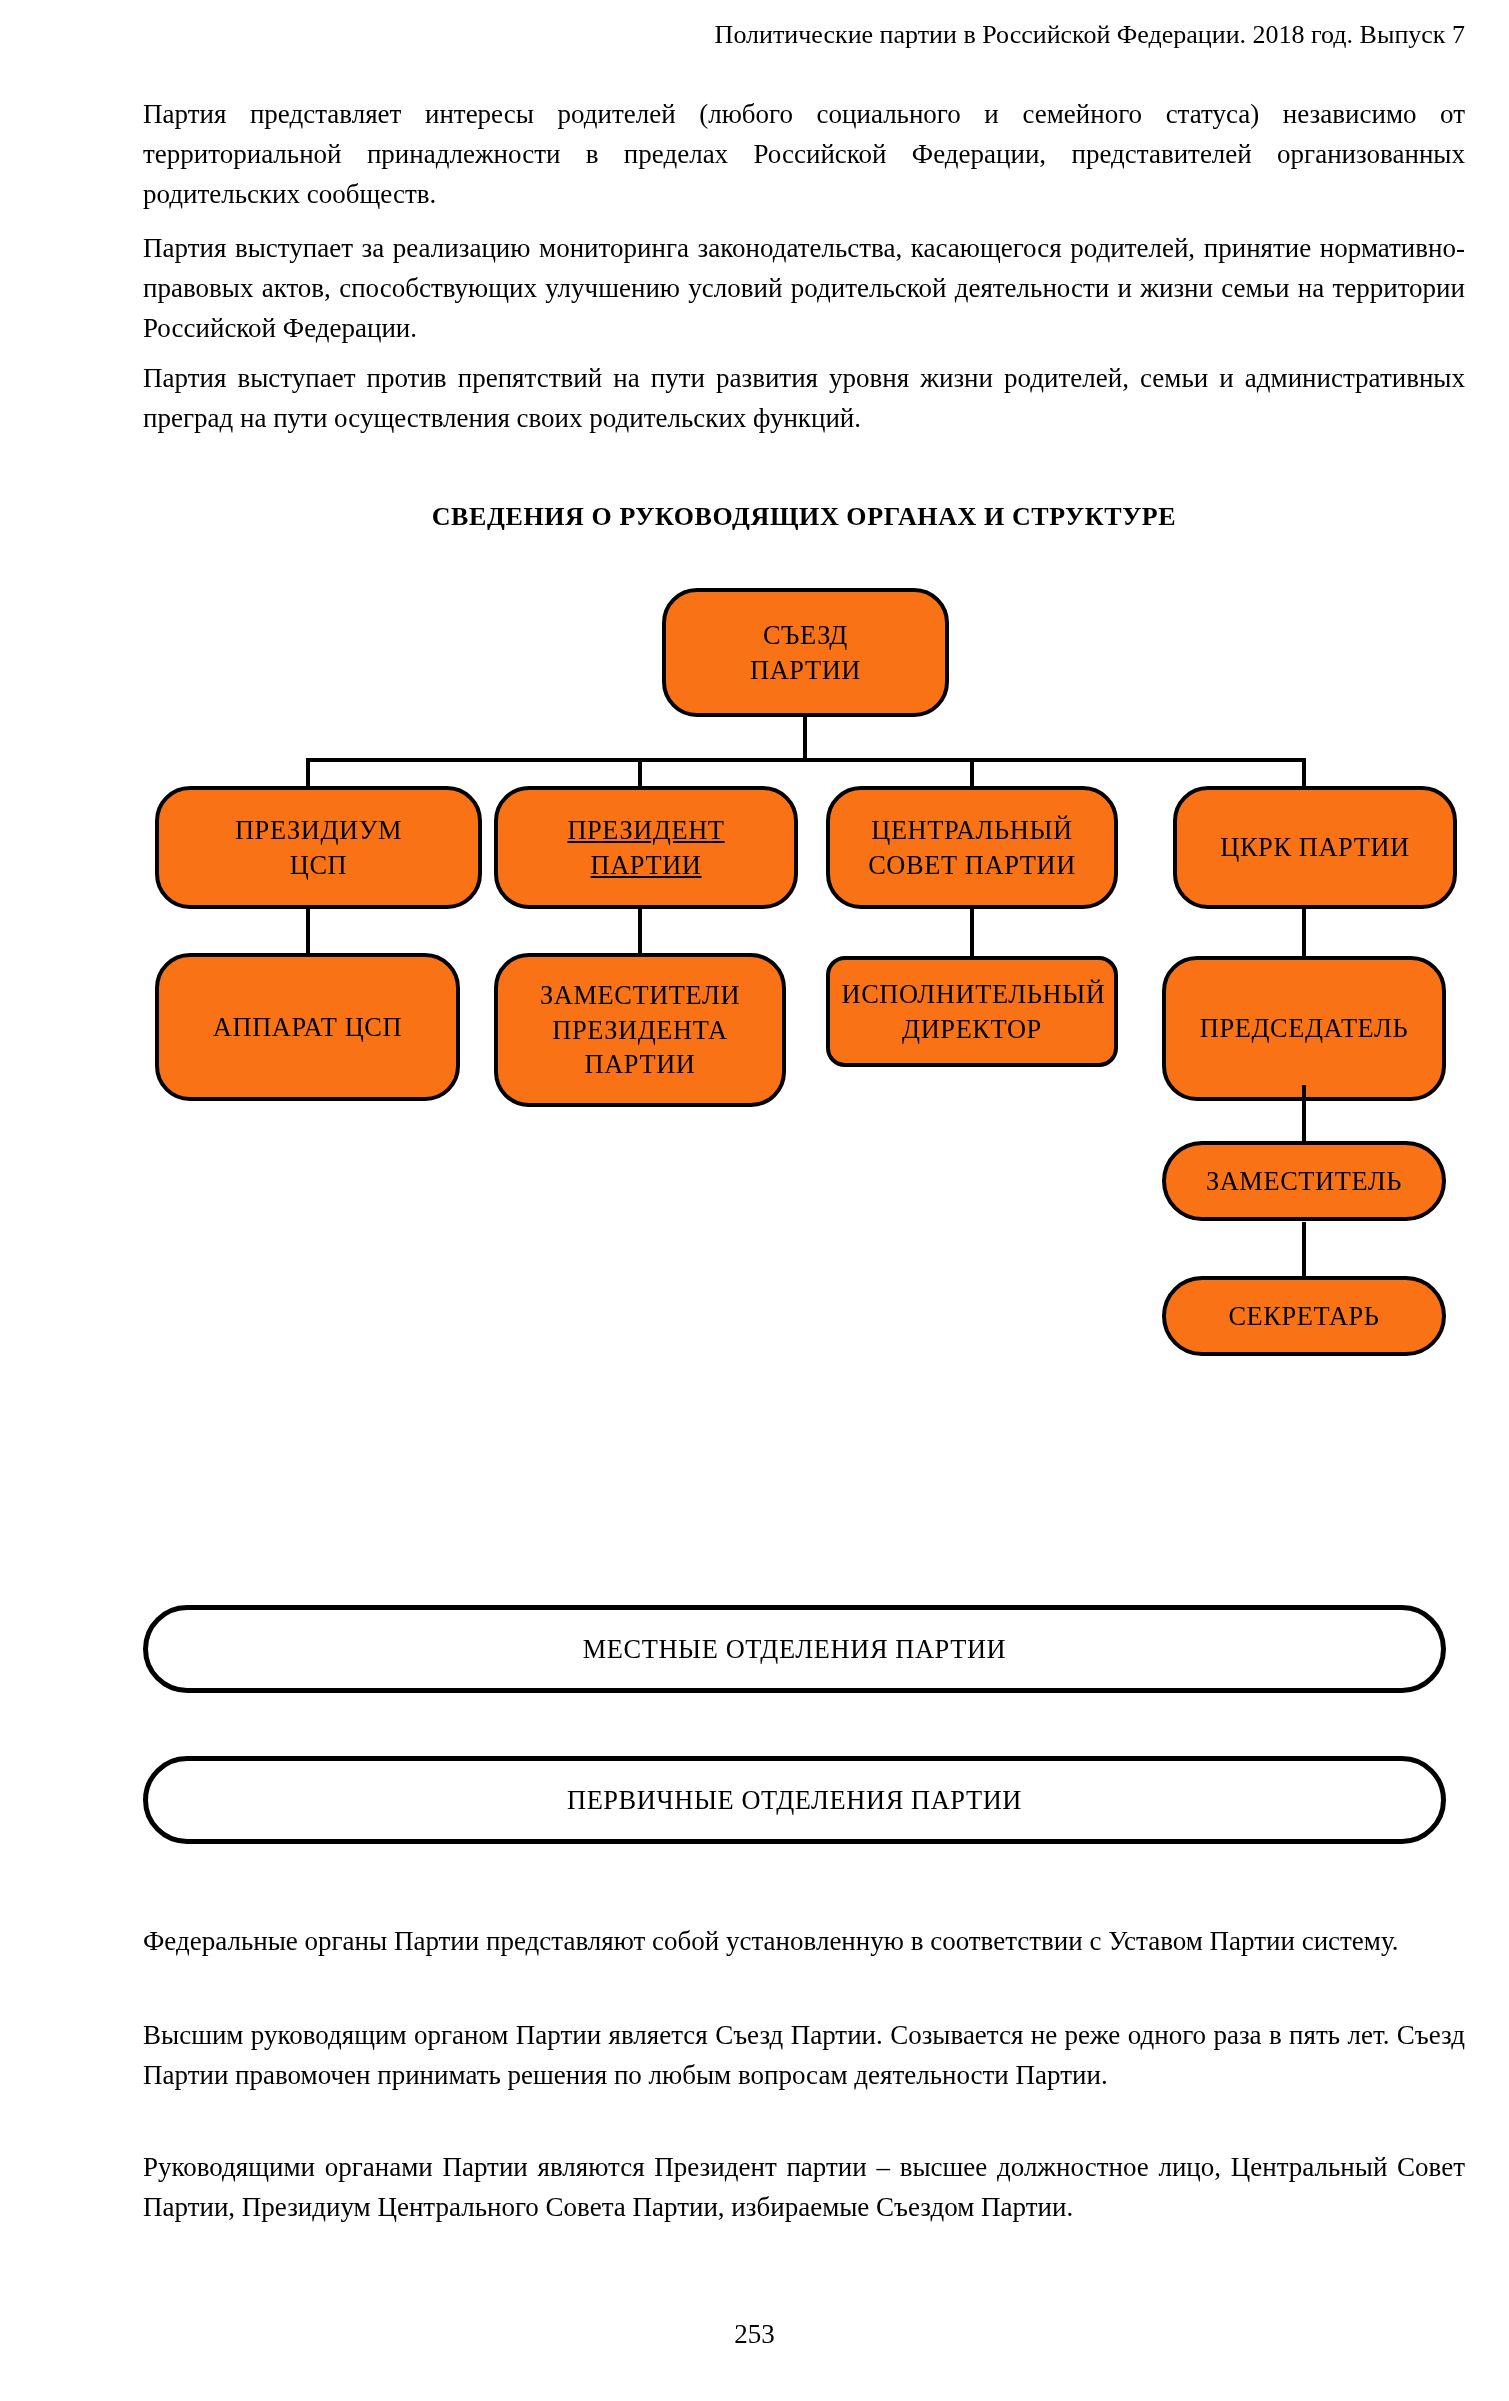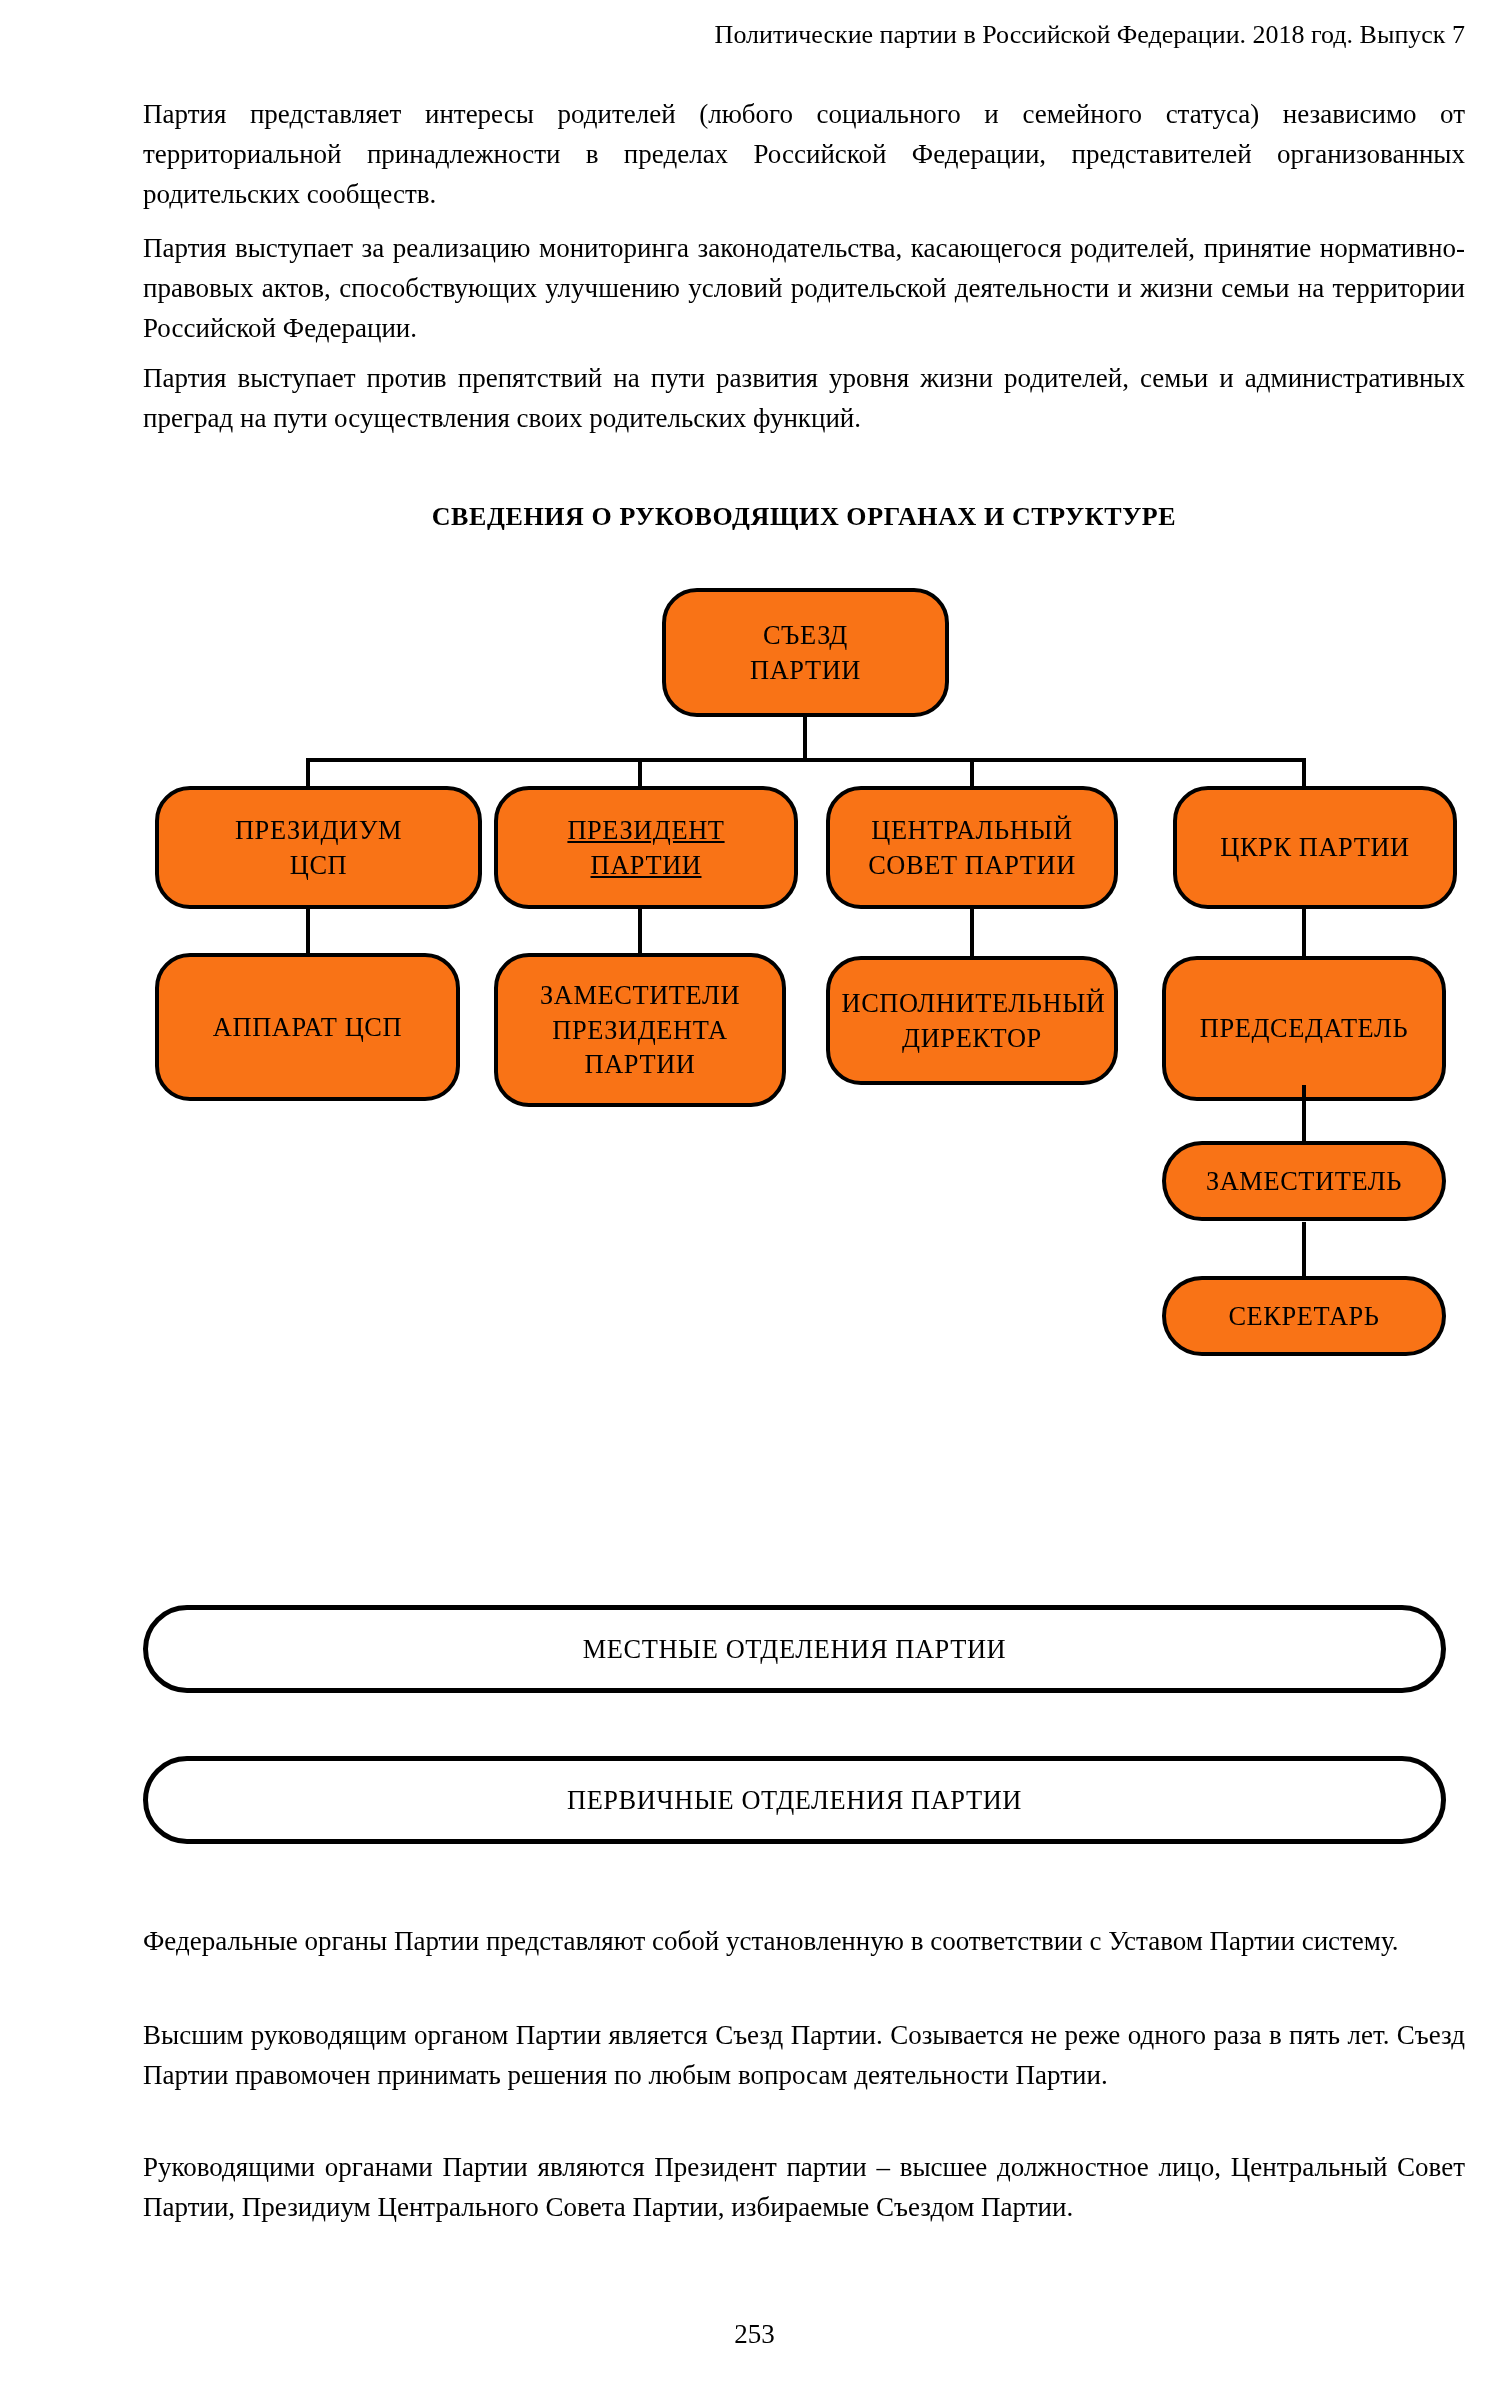--- a/index.html
+++ b/index.html
@@ -97,21 +97,21 @@
     <div class="vline" style="left:638px;top:909px;width:3.8px;height:44px;"></div>
     <div class="vline" style="left:970px;top:909px;width:3.8px;height:47px;"></div>
     <div class="vline" style="left:1302px;top:909px;width:3.8px;height:47px;"></div>
 
     <div class="node pad-lg" style="left:155px;top:953px;width:305px;height:148px;">
       <span>АППАРАТ ЦСП</span>
     </div>
     <div class="node pad-md" style="left:494px;top:953px;width:292px;height:154px;">
       <span>ЗАМЕСТИТЕЛИ ПРЕЗИДЕНТА ПАРТИИ</span>
     </div>
-    <div class="node pad-sm" style="left:826px;top:956px;width:292px;height:129px;">
+    <div class="node pad-sm" style="left:826px;top:956px;width:292px;height:111px;border-radius:19px;">
       <span>ИСПОЛНИТЕЛЬНЫЙ ДИРЕКТОР</span>
     </div>
     <div class="node pad-md" style="left:1162px;top:956px;width:284px;height:145px;">
       <span>ПРЕДСЕДАТЕЛЬ</span>
     </div>
 
     <div class="vline" style="left:1302px;top:1085px;width:3.8px;height:57px;"></div>
     <div class="node pill pad-md" style="left:1162px;top:1141px;width:284px;height:80px;">
       <span>ЗАМЕСТИТЕЛЬ</span>
     </div>

